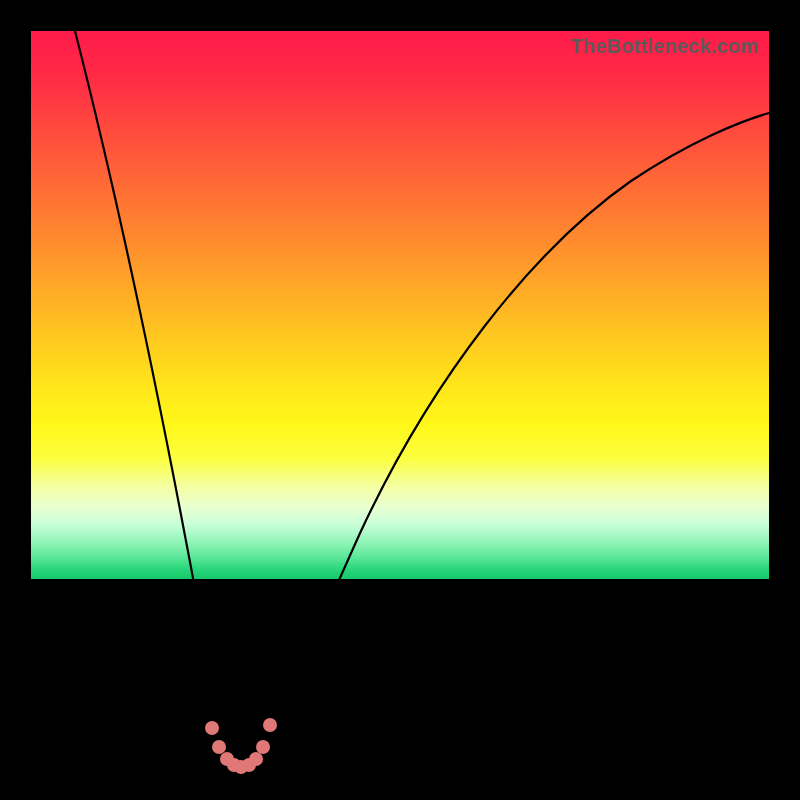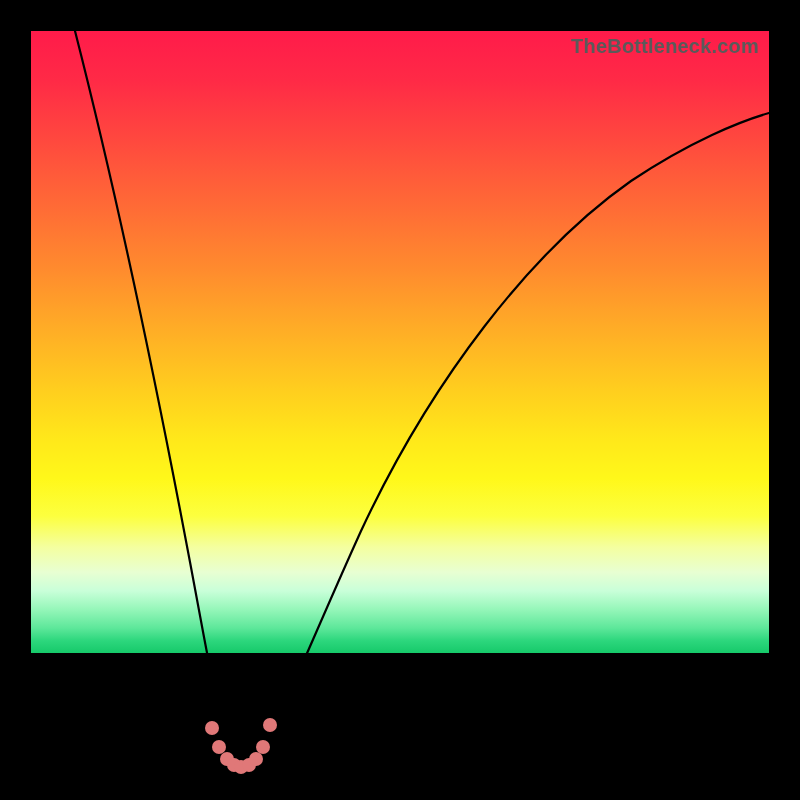--- a/index.html
+++ b/index.html
@@ -15,21 +15,21 @@
     position: relative;
     width: 800px;
     height: 800px;
     background: #000;
   }
   .plot {
     position: absolute;
     left: 31px;
     top: 31px;
     width: 738px;
-    height: 622px;
+    height: 548px;
     background: linear-gradient(to bottom,
       #ff1b4a 0%,
       #ff2a46 8%,
       #ff4a3e 18%,
       #ff6a36 28%,
       #ff8a2e 38%,
       #ffad26 48%,
       #ffcf1e 58%,
       #ffe91a 66%,
       #fff81a 72%,

